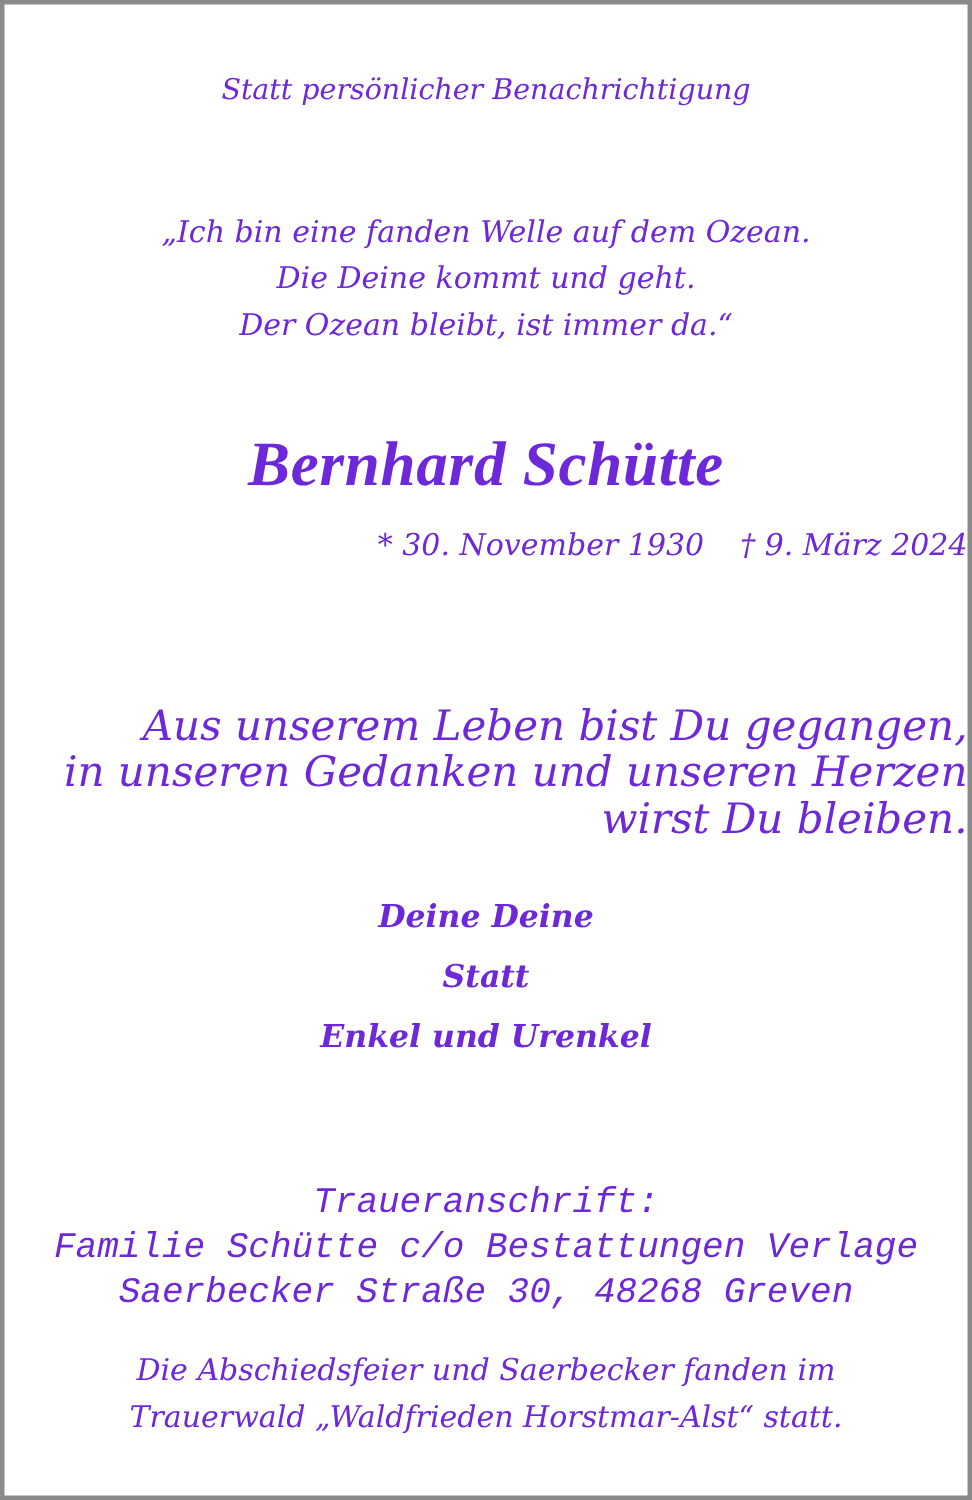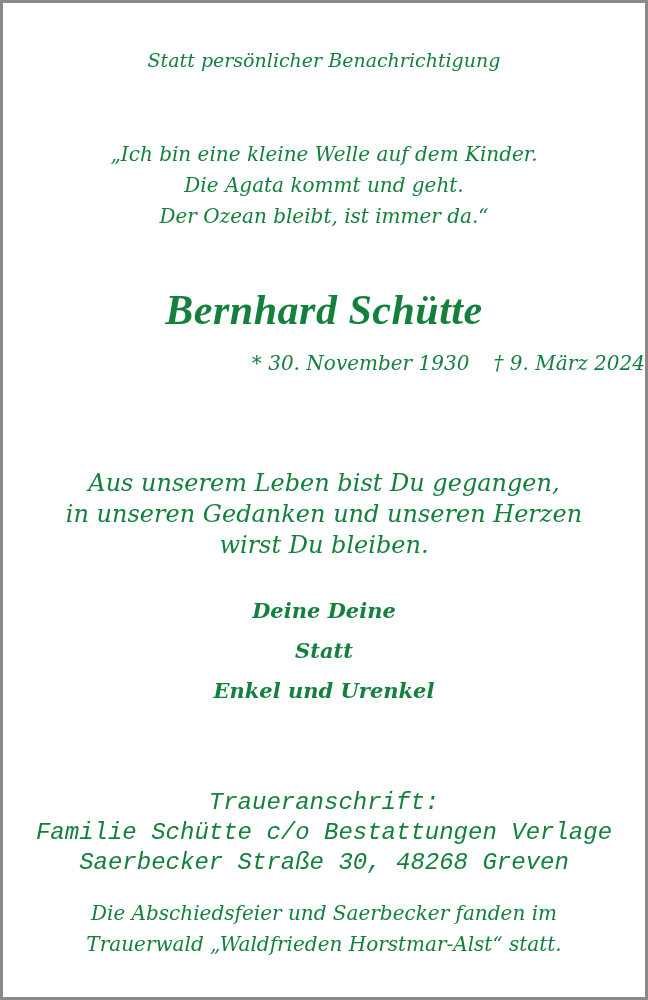--- a/index.html
+++ b/index.html
@@ -3,51 +3,51 @@
   <meta charset="utf-8">
   <style>
     html, body { margin: 0; padding: 0; background: #ffffff; }
     body { width: 648px; height: 1000px; }
     .card {
       position: relative;
       box-sizing: border-box;
       width: 648px; height: 1000px;
       border: 3px solid #8a8a8a;
       background: #ffffff;
-      color: #15803d;
+      color: #6d28d9;
       font-family: "DejaVu Serif", "Liberation Serif", serif;
       font-style: italic;
       text-align: center;
     }
     .line { position: absolute; left: 0; right: 0; white-space: nowrap; }
     .t-head { top: 46px; font-size: 19px; }
     .quote { top: 136px; font-size: 20px; line-height: 31px; }
     .name {
       top: 283px; font-size: 42px; font-weight: bold;
       font-family: "Liberation Serif", "DejaVu Serif", serif;
       letter-spacing: 0.5px;
     }
     .dates { top: 348px; font-size: 20px; text-align: right; }
     .dates .gap { display: inline-block; width: 24px; }
-    .verse { top: 465px; font-size: 24px; line-height: 31px; }
+    .verse { top: 465px; font-size: 28px; line-height: 31px; text-align: right; }
     .family { top: 588px; font-size: 21px; font-weight: bold; line-height: 40px; }
     .address { top: 785px; font-size: 24px; line-height: 30px; font-family: Liberation Mono, monospace; }
     .ceremony { top: 895px; font-size: 20px; line-height: 31px; }
     .block-line { display: block; }
   </style>
 </head>
 <body>
 
 <div class="card">
 
   <div class="line t-head">Statt persönlicher Benachrichtigung</div>
 
   <div class="line quote">
-    <span class="block-line">„Ich bin eine kleine Welle auf dem Kinder.</span>
-    <span class="block-line">Die Agata kommt und geht.</span>
+    <span class="block-line">„Ich bin eine fanden Welle auf dem Ozean.</span>
+    <span class="block-line">Die Deine kommt und geht.</span>
     <span class="block-line">Der Ozean bleibt, ist immer da.“</span>
   </div>
 
   <div class="line name">Bernhard Schütte</div>
 
   <div class="line dates">
     <span>* 30. November 1930</span><span class="gap"></span><span>† 9. März 2024</span>
   </div>
 
   <div class="line verse">

